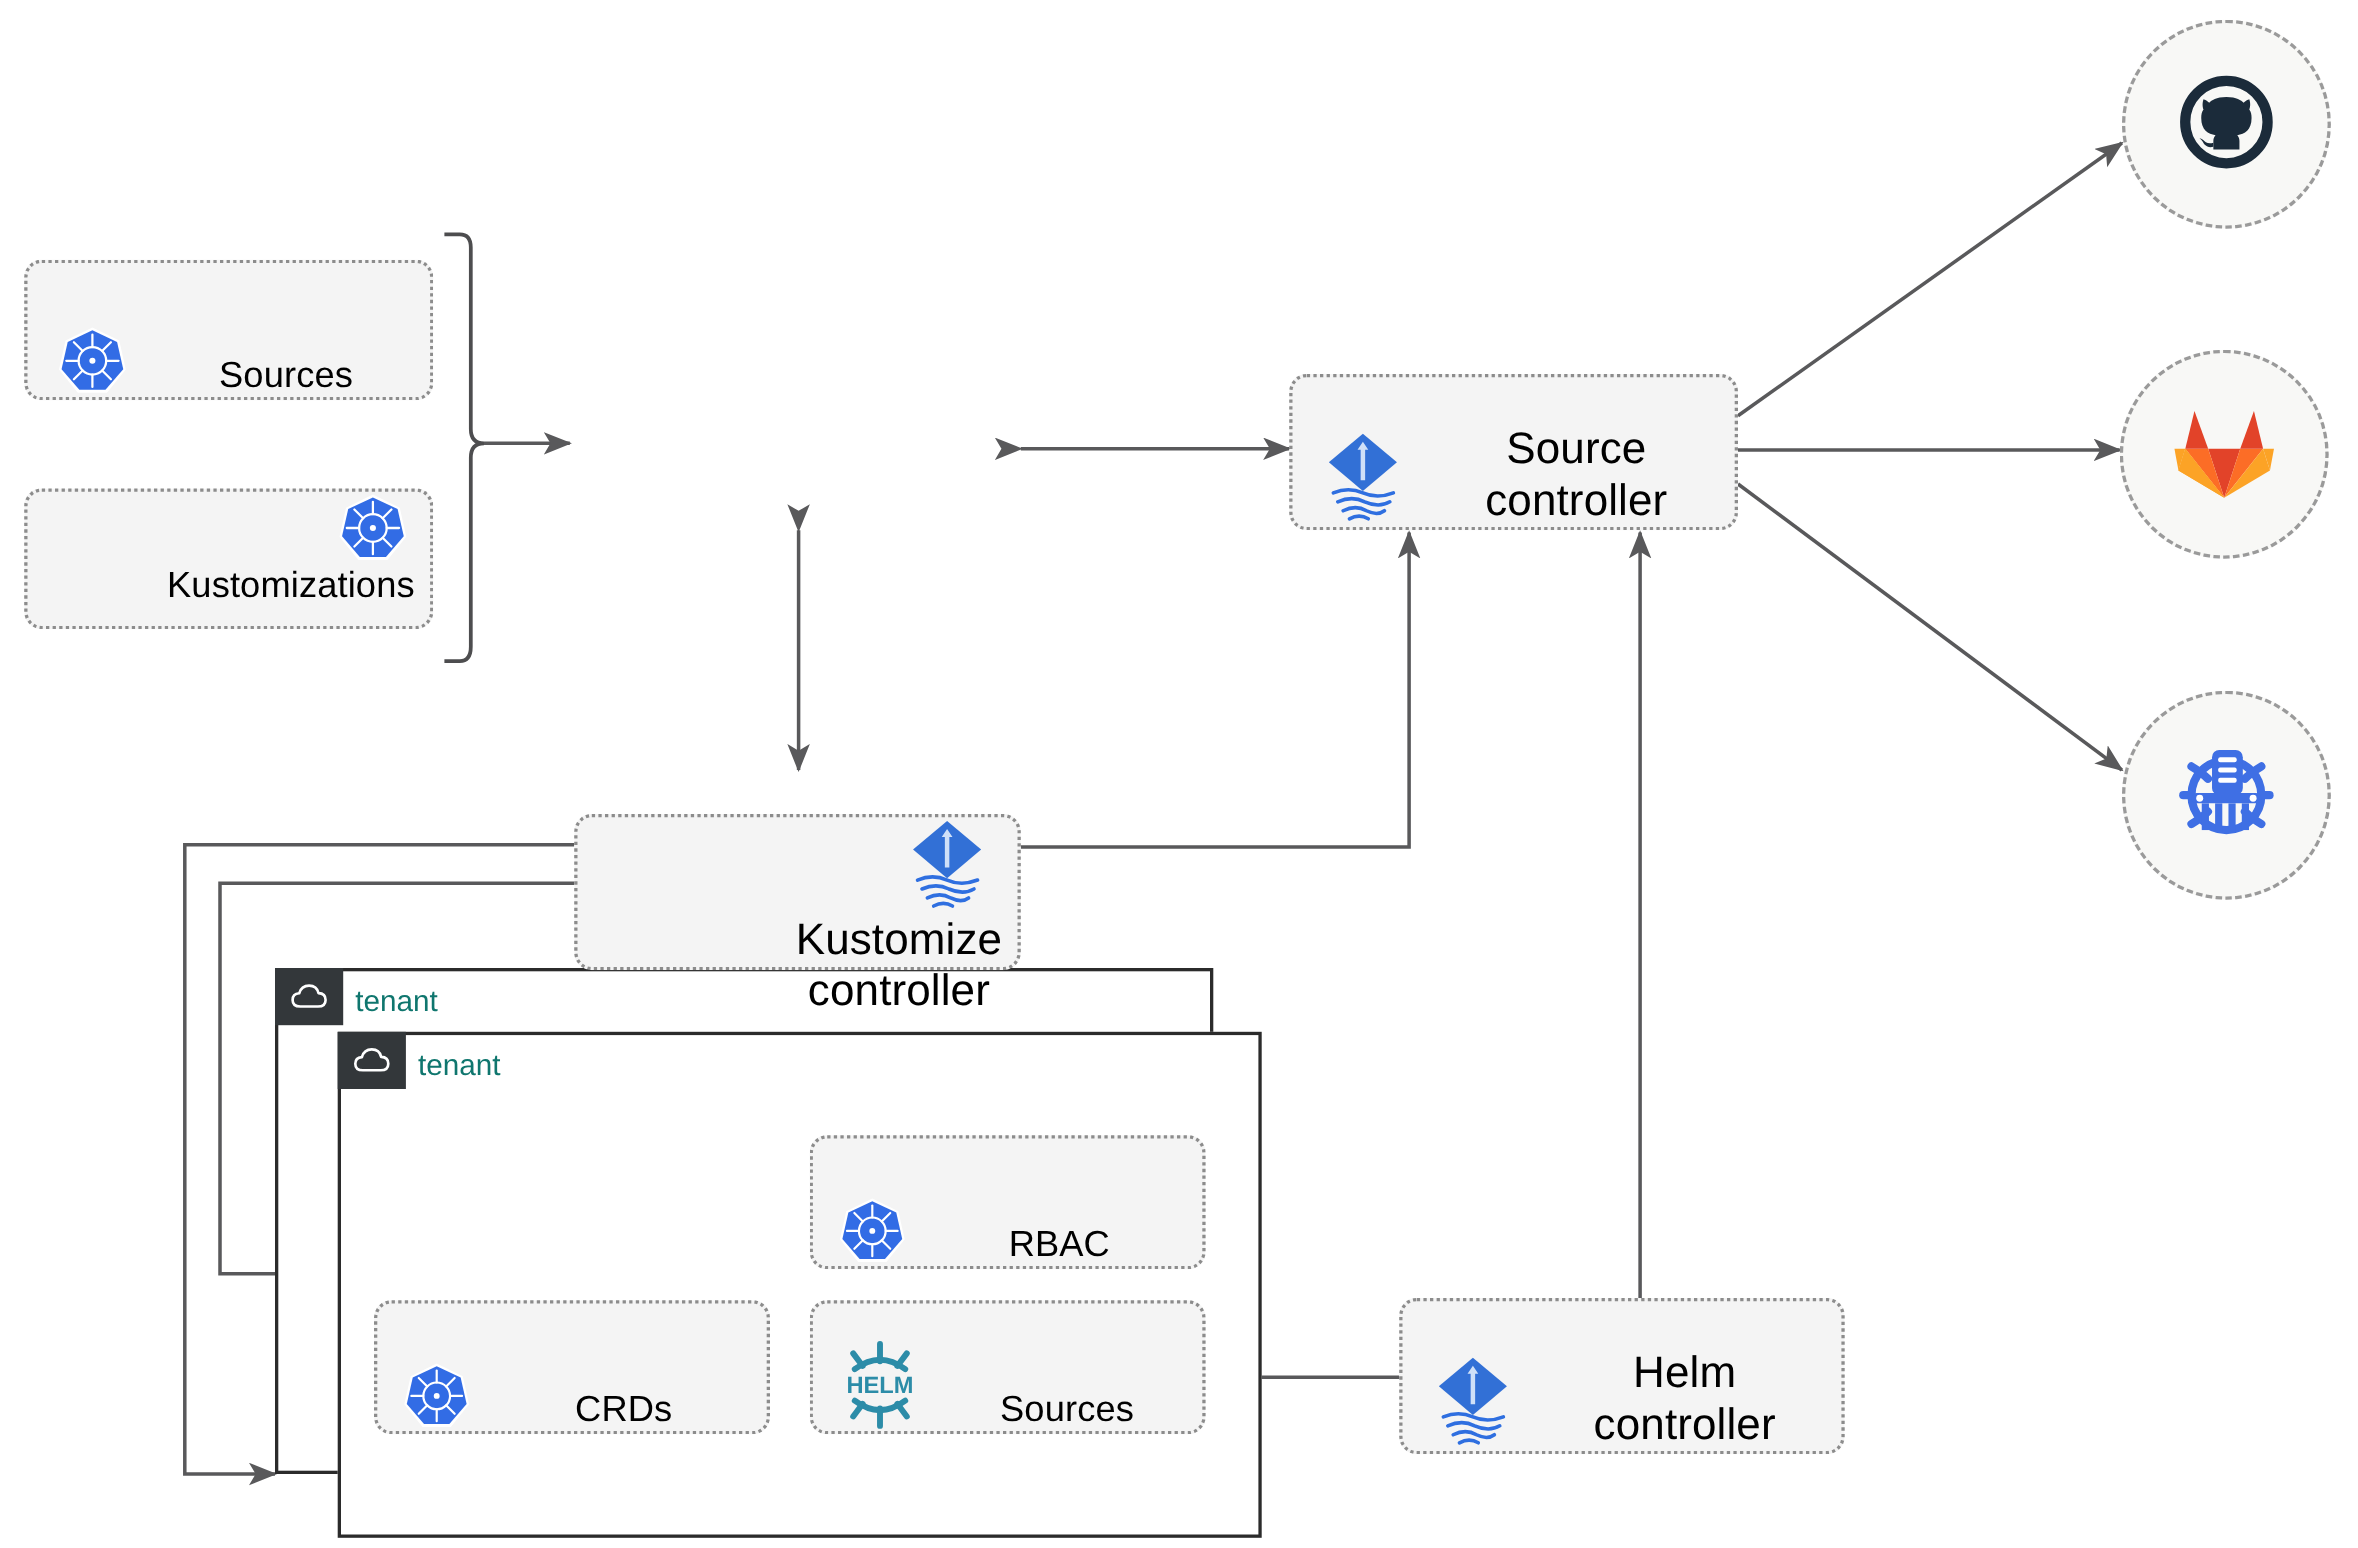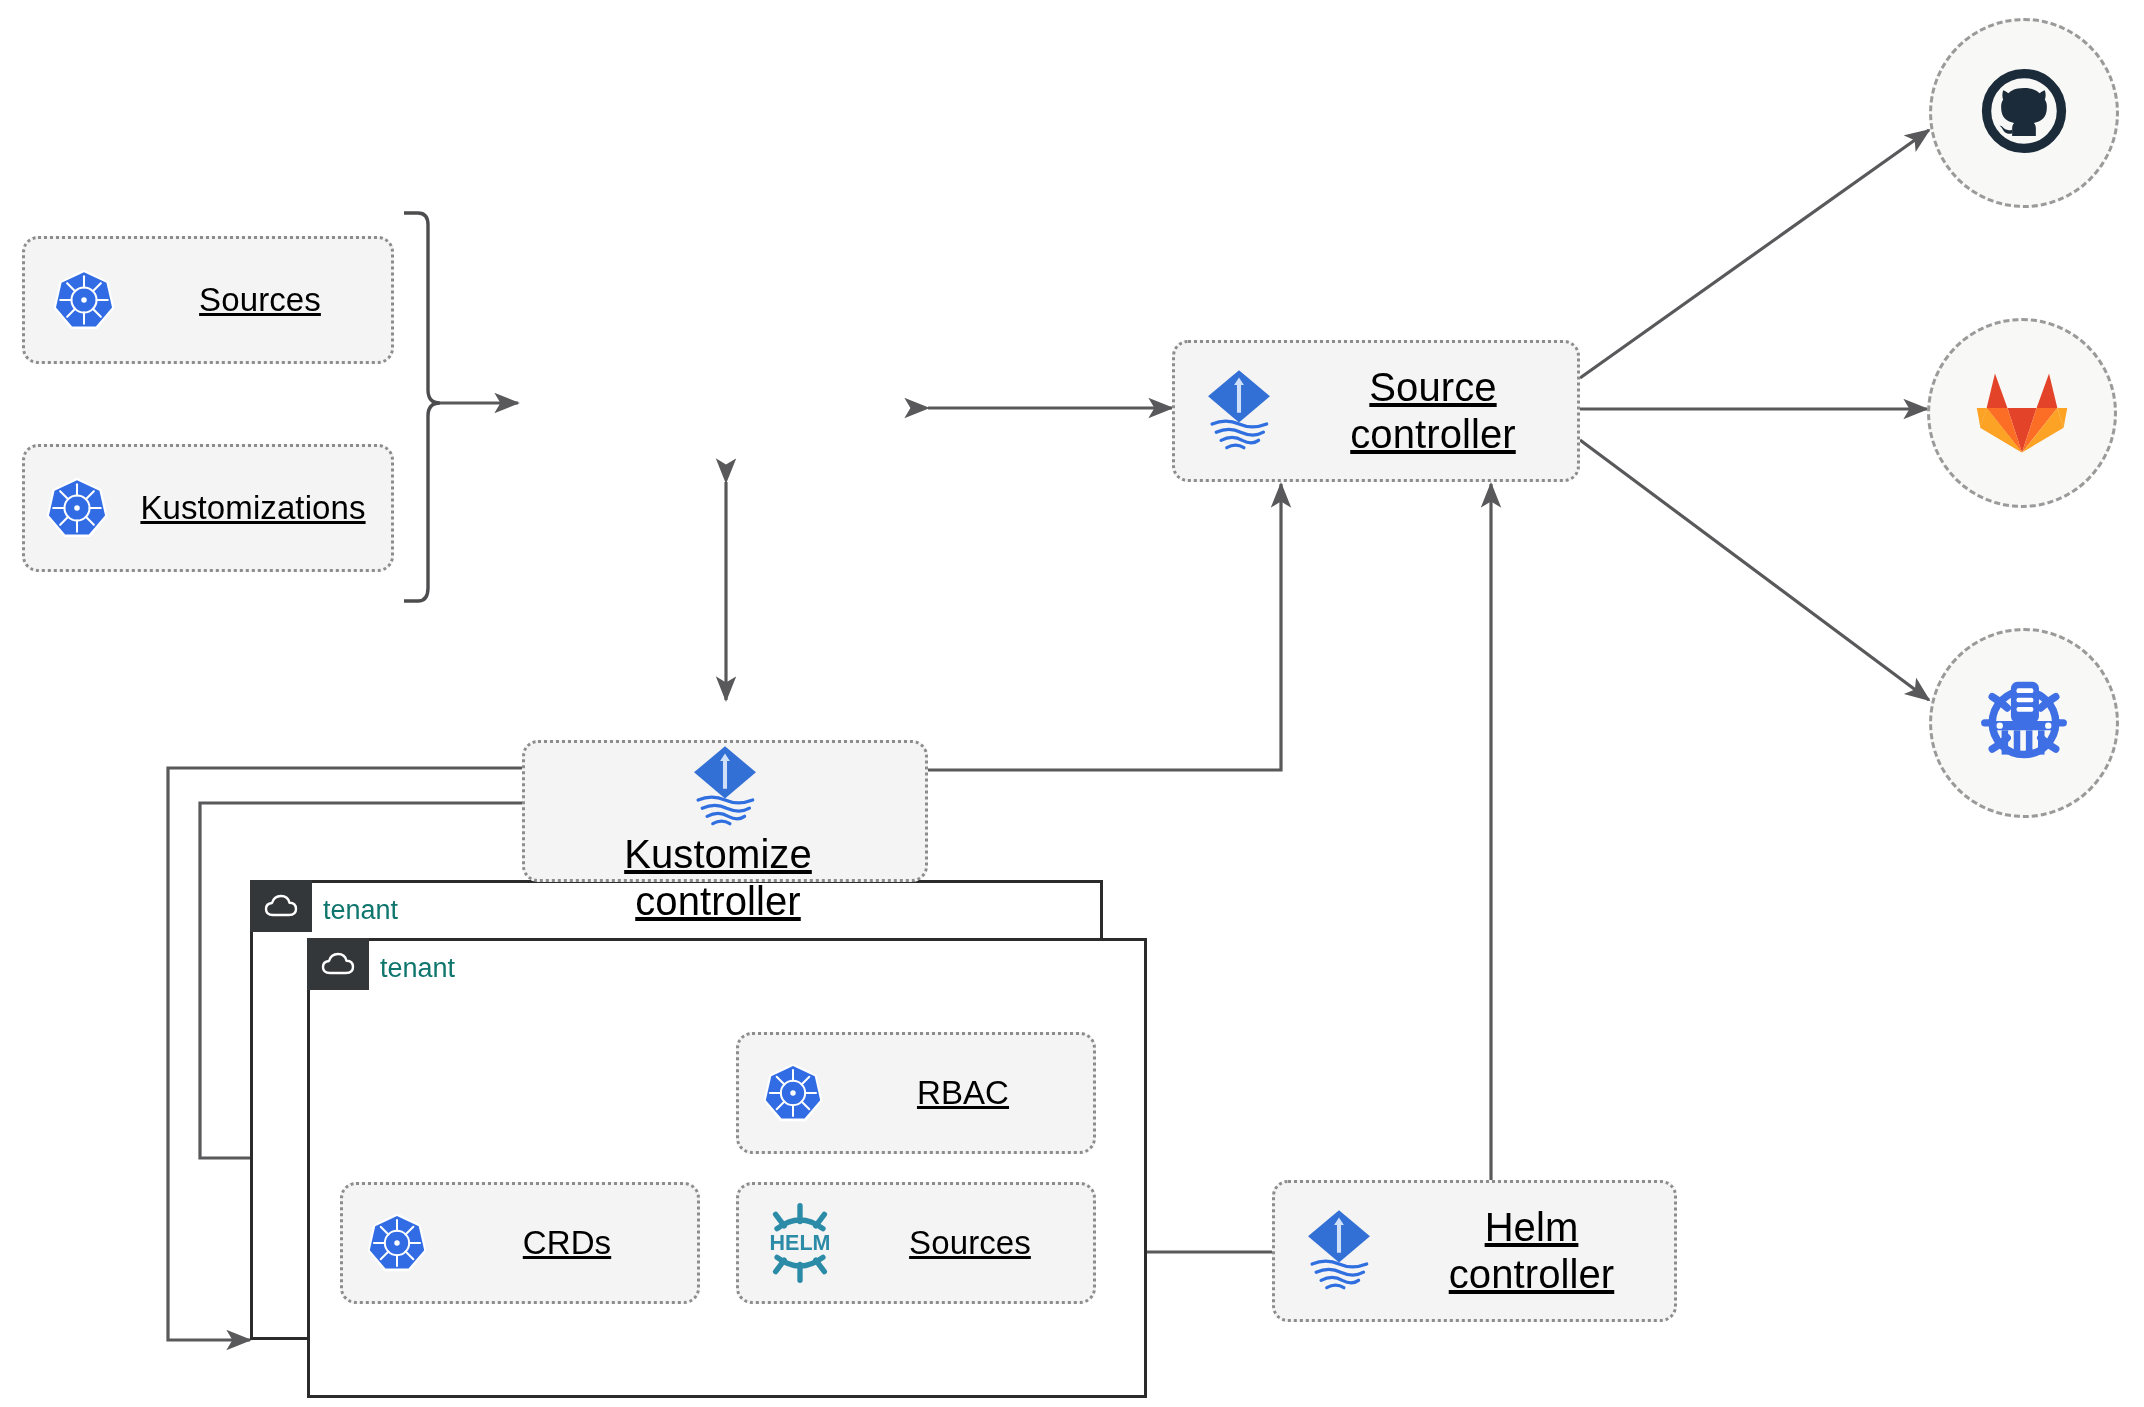--- a/index.html
+++ b/index.html
@@ -3,21 +3,21 @@
 <meta charset="utf-8">
 <style>
   html,body{margin:0;padding:0;background:#ffffff;}
   body{font-family:"Liberation Sans","DejaVu Sans",sans-serif;}
   #stage{position:relative;width:2144px;height:1407px;background:#ffffff;overflow:hidden;}
   svg.layer{position:absolute;left:0;top:0;width:2144px;height:1407px;}
   .edge{fill:none;stroke:#59595b;stroke-width:3.2;}
   .bracket{fill:none;stroke:#4d4d4f;stroke-width:3.4;}
 
   .node{position:absolute;box-sizing:border-box;background:#f4f4f4;
-        border:3px dotted #8c8c8c;border-radius:16px;display:flex;align-items:center;text-decoration:underline;}
+        border:3px dotted #8c8c8c;border-radius:16px;display:flex;align-items:flex-end;}
   .node .ico{flex:0 0 auto;display:flex;align-items:center;justify-content:center;}
   .node .lbl{flex:1 1 auto;text-align:center;color:#000;line-height:1.18;
              font-size:33px;letter-spacing:.1px;padding-right:14px;}
   .node.two-line .lbl{font-size:40px;}
 
   .circ{position:absolute;box-sizing:border-box;border-radius:50%;
         background:#f8f8f6;border:3px dashed #9a9a9a;
         display:flex;align-items:center;justify-content:center;}
 
   .tenant{position:absolute;box-sizing:border-box;background:#ffffff;
@@ -108,21 +108,21 @@
           <line x1="50" y1="69" x2="50" y2="86"></line>
           <line x1="36.6" y1="63.4" x2="24.5" y2="75.5"></line>
           <line x1="31" y1="50" x2="14" y2="50"></line>
           <line x1="36.6" y1="36.6" x2="24.5" y2="24.5"></line>
         </g>
       </svg>
     </span>
     <span class="lbl">Sources</span>
   </div>
 
-  <div class="node" style="left:22px;top:444px;width:372px;height:128px;">
+  <div class="node" style="left:22px;top:444px;width:372px;height:128px;flex-direction:column;">
     <span class="ico" style="width:104px;">
       <svg width="66" height="66" viewBox="0 0 100 100" aria-hidden="true">
         <path d="M50 4 L87 22 L96 62 L70 94 L30 94 L4 62 L13 22 Z" fill="#ffffff"></path>
         <path d="M50 8 L84 24 L92.5 61.5 L68 90 L32 90 L7.5 61.5 L16 24 Z" fill="#326CE5"></path>
         <g stroke="#ffffff" stroke-width="3.1" fill="none" stroke-linecap="round">
           <circle cx="50" cy="50" r="19"></circle>
           <circle cx="50" cy="50" r="4.2" fill="#ffffff" stroke="none"></circle>
           <line x1="50" y1="31" x2="50" y2="14"></line>
           <line x1="63.4" y1="36.6" x2="75.5" y2="24.5"></line>
           <line x1="69" y1="50" x2="86" y2="50"></line>

